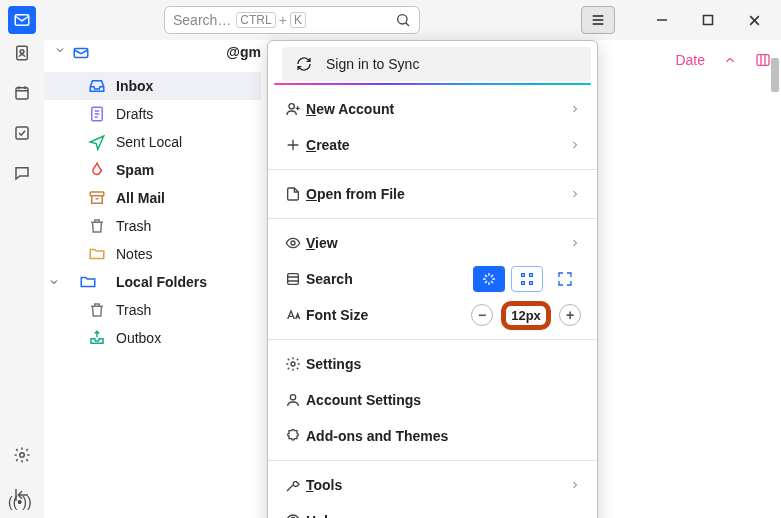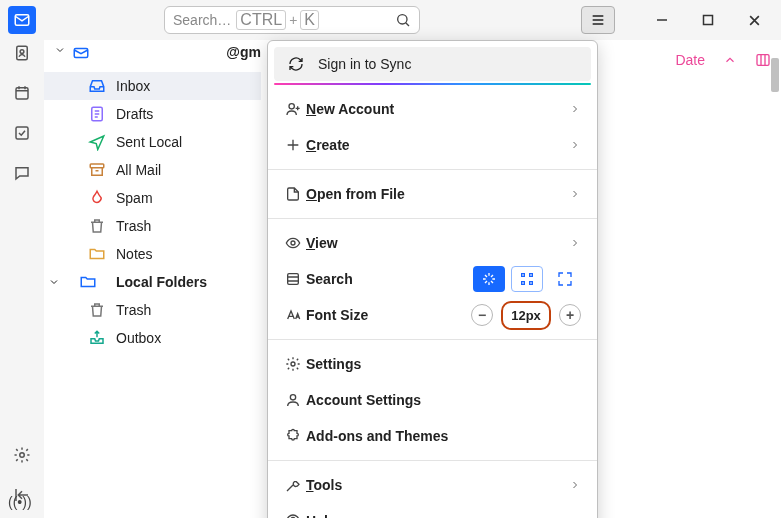--- a/index.html
+++ b/index.html
@@ -34,39 +34,39 @@
     height:28px;
     border:1px solid #c5c5c5;
     border-radius:6px;
     background:#fff;
     display:flex;
     align-items:center;
     padding:0 8px;
     color:#888;
   }
   .search-wrap svg { color:#444;}
-  .kbd { font-size:16px;border:1px solid #ccc;border-radius:3px;padding:0 3px;color:#888;background:#fff;margin:0 1px;}
+  .kbd { font-size:12px;border:1px solid #ccc;border-radius:3px;padding:0 3px;color:#888;background:#fff;margin:0 1px;}
   .tb-spacer{flex:1;}
   .hamburger-btn{
     width:34px;height:28px;border:1px solid #b0b0b0;border-radius:4px;
     background:#e6e6e6;display:flex;align-items:center;justify-content:center;
     margin-right:24px;
   }
   .winbtn{width:46px;height:30px;display:flex;align-items:center;justify-content:center;color:#333;}
   
   .body-row{flex:1;display:flex;min-height:0;}
   .left-rail{width:44px;background:#f5f5f5;display:flex;flex-direction:column;align-items:center;padding-top:4px;gap:22px;color:#555;}
   .left-rail .bottom{margin-top:auto;padding-bottom:14px;display:flex;flex-direction:column;align-items:center;gap:22px;}
   
   .folder-pane{width:218px;background:#fff;border-right:1px solid transparent;padding-top:4px;}
   .folder-pane .account-row{display:flex;align-items:flex-start;height:28px;padding-left:10px;gap:6px;font-weight:700;}
   .folder-pane .account-row svg.chev{color:#333;}
   .folder-pane .fitem{display:flex;align-items:center;height:28px;padding-left:44px;gap:10px;}
   .folder-pane .fitem.sel{background:#eef0f5;}
-  .folder-pane .fitem.bold span.lbl{font-weight:400;text-align:right;}
+  .folder-pane .fitem.bold span.lbl{font-weight:700;text-align:right;}
   .chev{width:12px;height:12px;}
   .ico{width:18px;height:18px;display:flex;align-items:center;justify-content:center;}
   .local-row{display:flex;align-items:center;height:28px;padding-left:4px;gap:19px;font-weight:700;}
   
   .msg-head{flex:1;background:#fff;display:flex;flex-direction:column;}
   .msg-head-row{height:40px;display:flex;align-items:center;border-bottom:0;}
   .msg-head-row .date-cell{margin-left:auto;display:flex;align-items:center;gap:18px;padding-right:10px;color:#ec4899;}
   .scroll-hint{width:8px;height:34px;background:#c0c0c0;border-radius:2px;position:absolute;right:2px;top:58px;}
   
   .app-menu{
@@ -74,40 +74,40 @@
     left:267px;width:331px;
     top:40px;
     background:#fff;
     border:1px solid #bfbfbf;
     border-radius:6px;
     box-shadow:0 4px 18px rgba(0,0,0,.18);
     padding-bottom:6px;
   }
   .app-menu .sync-row{
     height:34px;display:flex;align-items:center;gap:14px;padding:0 14px;
-    background:#f1f1f1;margin:6px 6px 0 6px;border-radius:4px;font-weight:400;
+    background:#f1f1f1;margin:6px 6px 0 14px;border-radius:4px;font-weight:400;
     position:relative;
   }
   .sync-underline{height:2px;margin:2px 6px 6px 6px;border-radius:1px;
     background:linear-gradient(90deg,#ff3fb0,#7a3fff 35%,#2e93ff 60%,#06c7b7);}
   .app-menu .mrow{
     height:36px;display:flex;align-items:center;gap:4px;padding:0 16px;font-weight:bold;
   }
   .app-menu .mrow .mico{width:18px;display:flex;align-items:center;justify-content:center;color:#444;}
   .app-menu .mrow .mlabel{flex:0 0 auto;}
   .app-menu .mrow .mchev{margin-left:auto;color:#666;}
   .app-menu .u{text-decoration:underline;}
   .app-menu hr{border:none;border-top:1px solid #e3e3e3;margin:6px 0;}
   .density-group{margin-left:auto;display:flex;align-items:center;gap:6px;}
   .density-btn{width:32px;height:26px;border-radius:4px;display:flex;align-items:center;justify-content:center;border:1px solid transparent;color:#1863ff;}
   .density-btn.active{background:#1769ff;color:#fff;}
   .density-btn.outline{border:1px solid #8fb7ff;}
   .fontsize-group{margin-left:auto;display:flex;align-items:center;gap:8px;}
   .circle{width:22px;height:22px;border:1px solid #b7b7b7;border-radius:50%;display:flex;align-items:center;justify-content:center;font-size:14px;color:#555;}
-  .fontsize-box{width:50px;height:29px;border:2px solid #c2410c;border-radius:10px;display:flex;align-items:center;justify-content:center;font-size:13px;}
+  .fontsize-box{width:50px;height:29px;border:5px solid #c2410c;border-radius:10px;display:flex;align-items:center;justify-content:center;font-size:13px;}
   .sync-indicator{display:flex;align-items:center;gap:8px;position:absolute;left:8px;bottom:8px;color:#444;font-size:14px;}
   svg{display:block;}
 </style>
 </head>
 <body>
 
 <div class="titlebar">
   <div class="tb-left">
     <div class="mail-icon-badge">
       <svg width="18" height="18" viewBox="0 0 24 24" fill="none" stroke="currentColor" stroke-width="2">
@@ -228,34 +228,34 @@
     <div class="fitem">
       <span class="ico">
           <svg width="18" height="18" viewBox="0 0 24 24" fill="none" stroke="#17b06a" stroke-width="2">
             <path d="M3 12l18-8-8 18-2-8-8-2z"></path>
           </svg>
         </span>
       <span class="lbl">Sent Local</span>
     </div>
     <div class="fitem bold">
       <span class="ico">
+          <svg width="18" height="18" viewBox="0 0 24 24" fill="none" stroke="#e8413a" stroke-width="2">
+            <path d="M12 3c3 6 3 6 5 8s-2 7-5 7-7-3-5-7 2-2 5-8z"></path>
+          </svg>
+        </span>
+      <span class="lbl">Spam</span>
+    </div>
+    <div class="fitem bold">
+      <span class="ico">
           <svg width="18" height="18" viewBox="0 0 24 24" fill="none" stroke="#c8823b" stroke-width="2">
             <rect x="3" y="4" width="18" height="5" rx="1"></rect>
             <path d="M5 9v10h14V9M10 13h4"></path>
           </svg>
         </span>
       <span class="lbl">All Mail</span>
-    </div>
-    <div class="fitem bold">
-      <span class="ico">
-          <svg width="18" height="18" viewBox="0 0 24 24" fill="none" stroke="#e8413a" stroke-width="2">
-            <path d="M12 3c3 6 3 6 5 8s-2 7-5 7-7-3-5-7 2-2 5-8z"></path>
-          </svg>
-        </span>
-      <span class="lbl">Spam</span>
     </div>
     <div class="fitem">
       <span class="ico">
           <svg width="18" height="18" viewBox="0 0 24 24" fill="none" stroke="#777" stroke-width="2">
             <path d="M4 7h16M9 7V4h6v3M6 7l1 13h10l1-13"></path>
           </svg>
         </span>
       <span class="lbl">Trash</span>
     </div>
     <div class="fitem">

